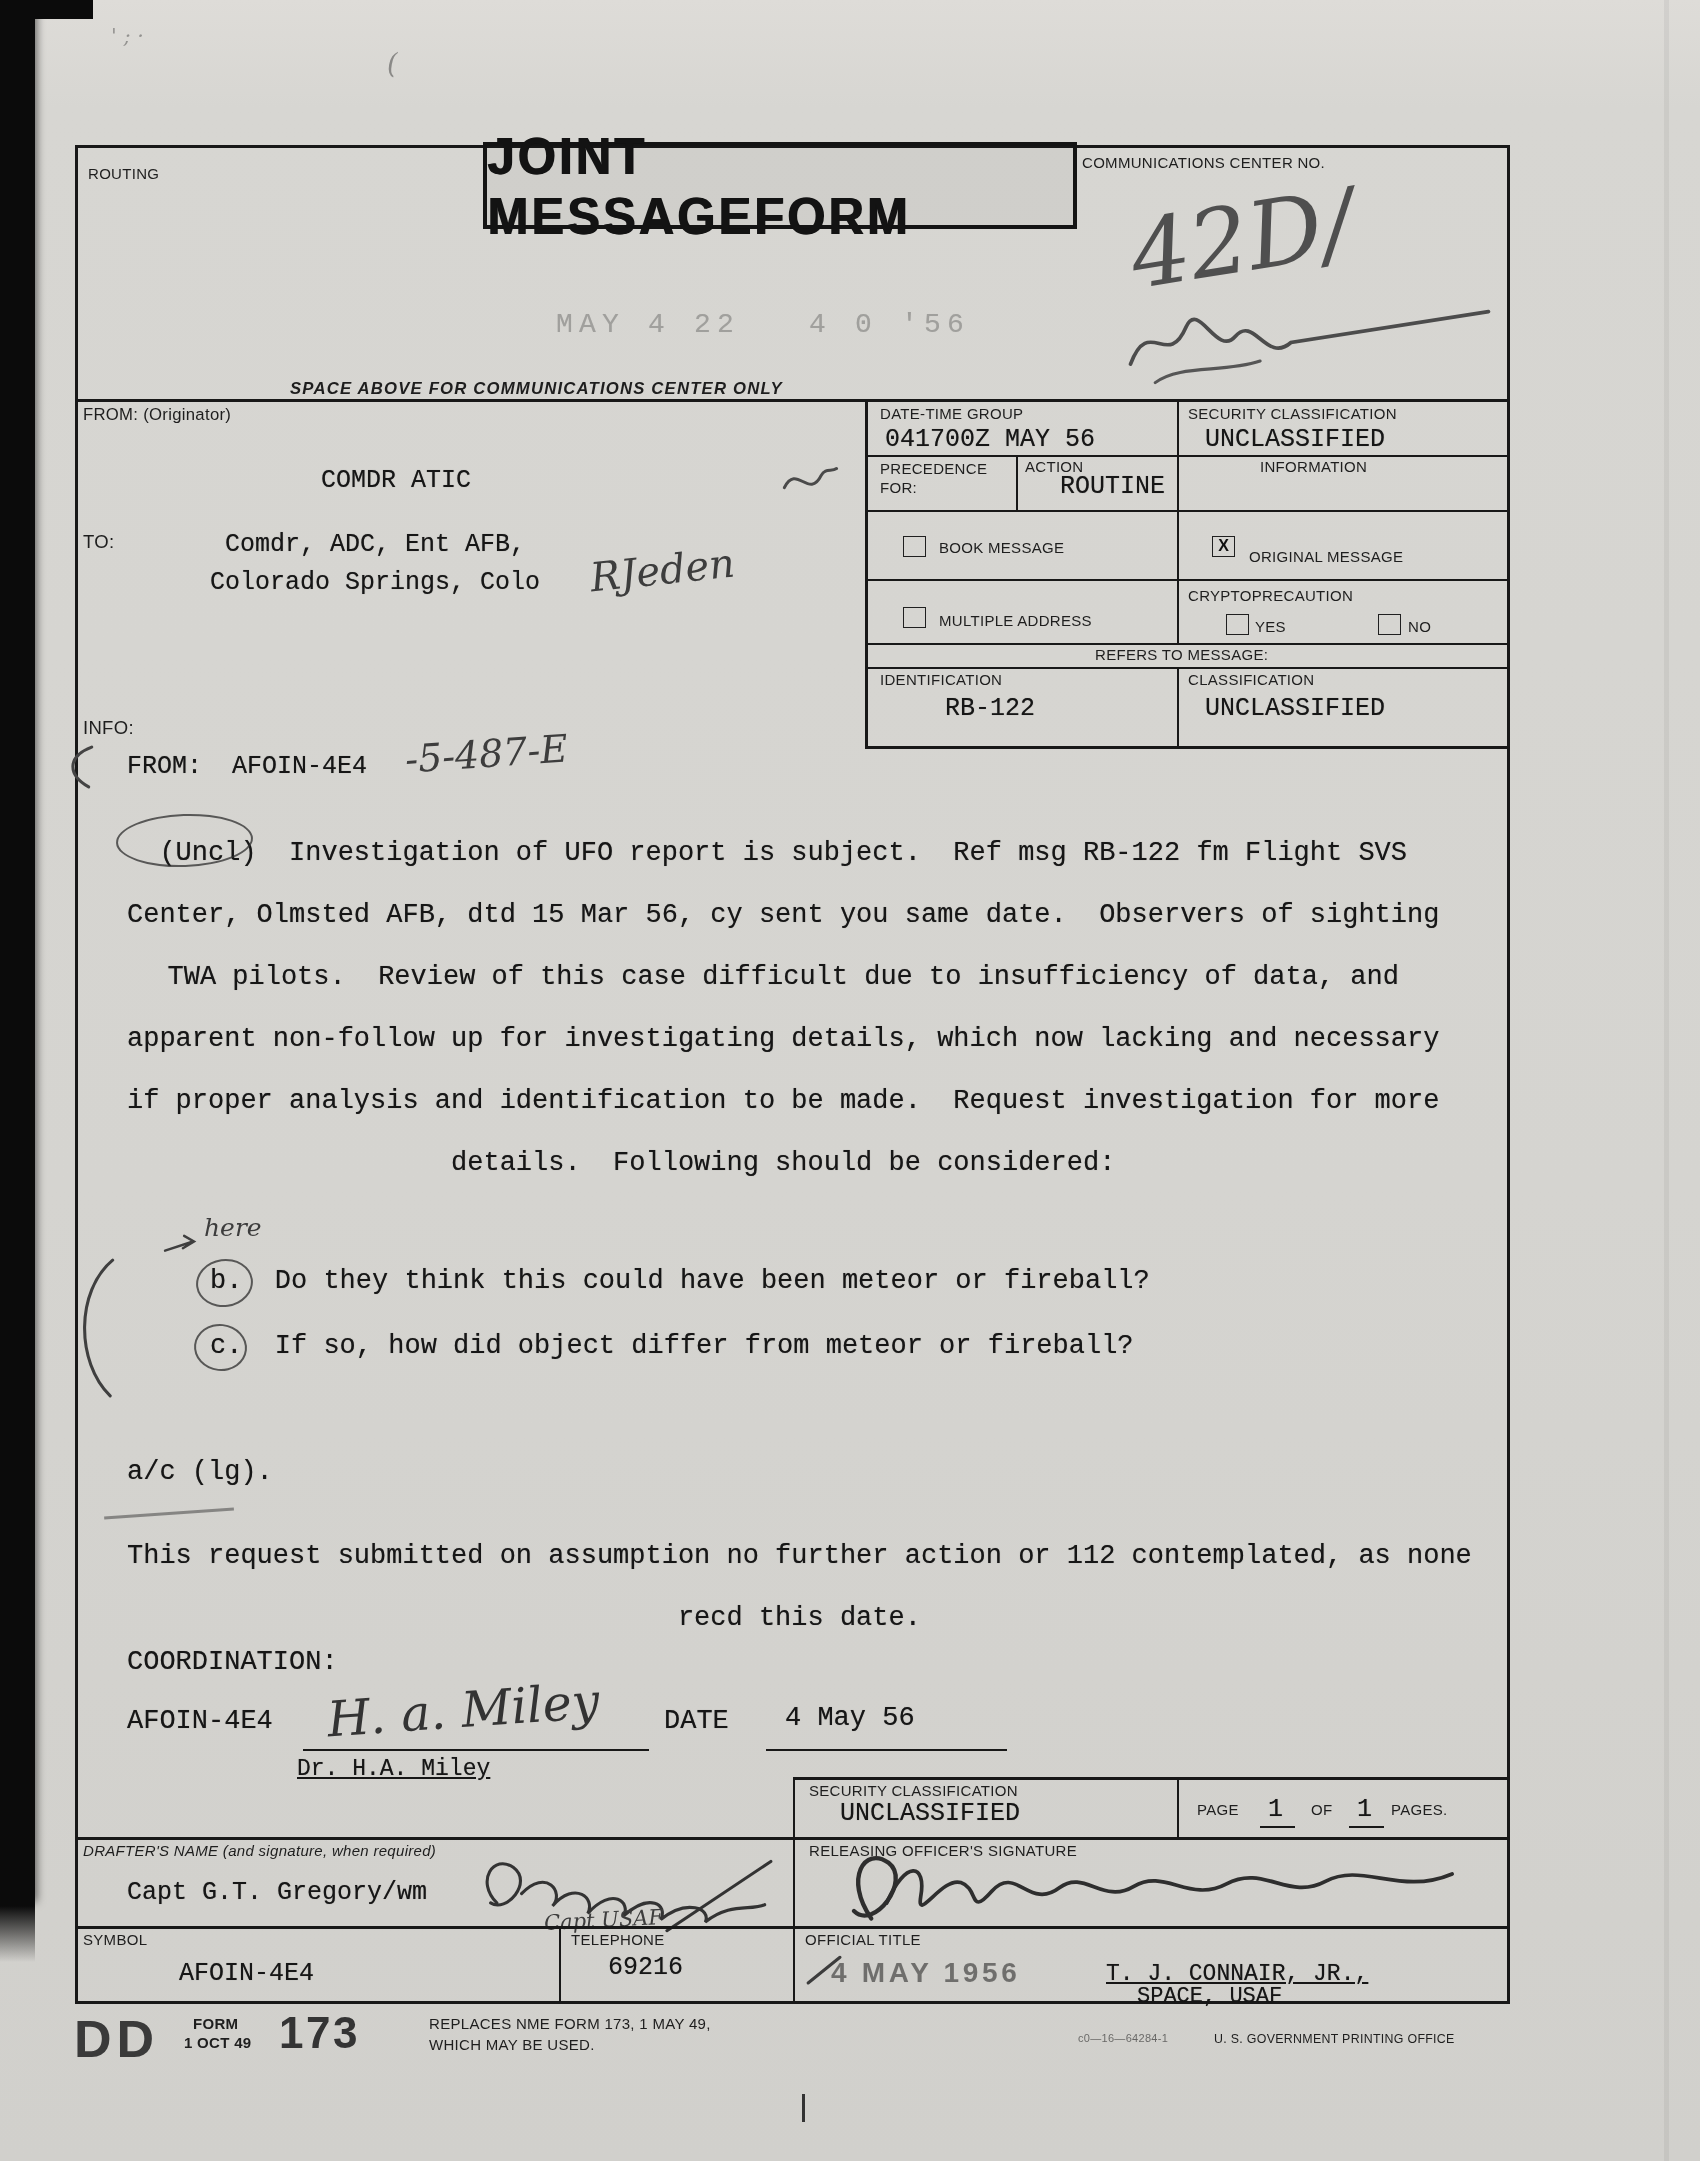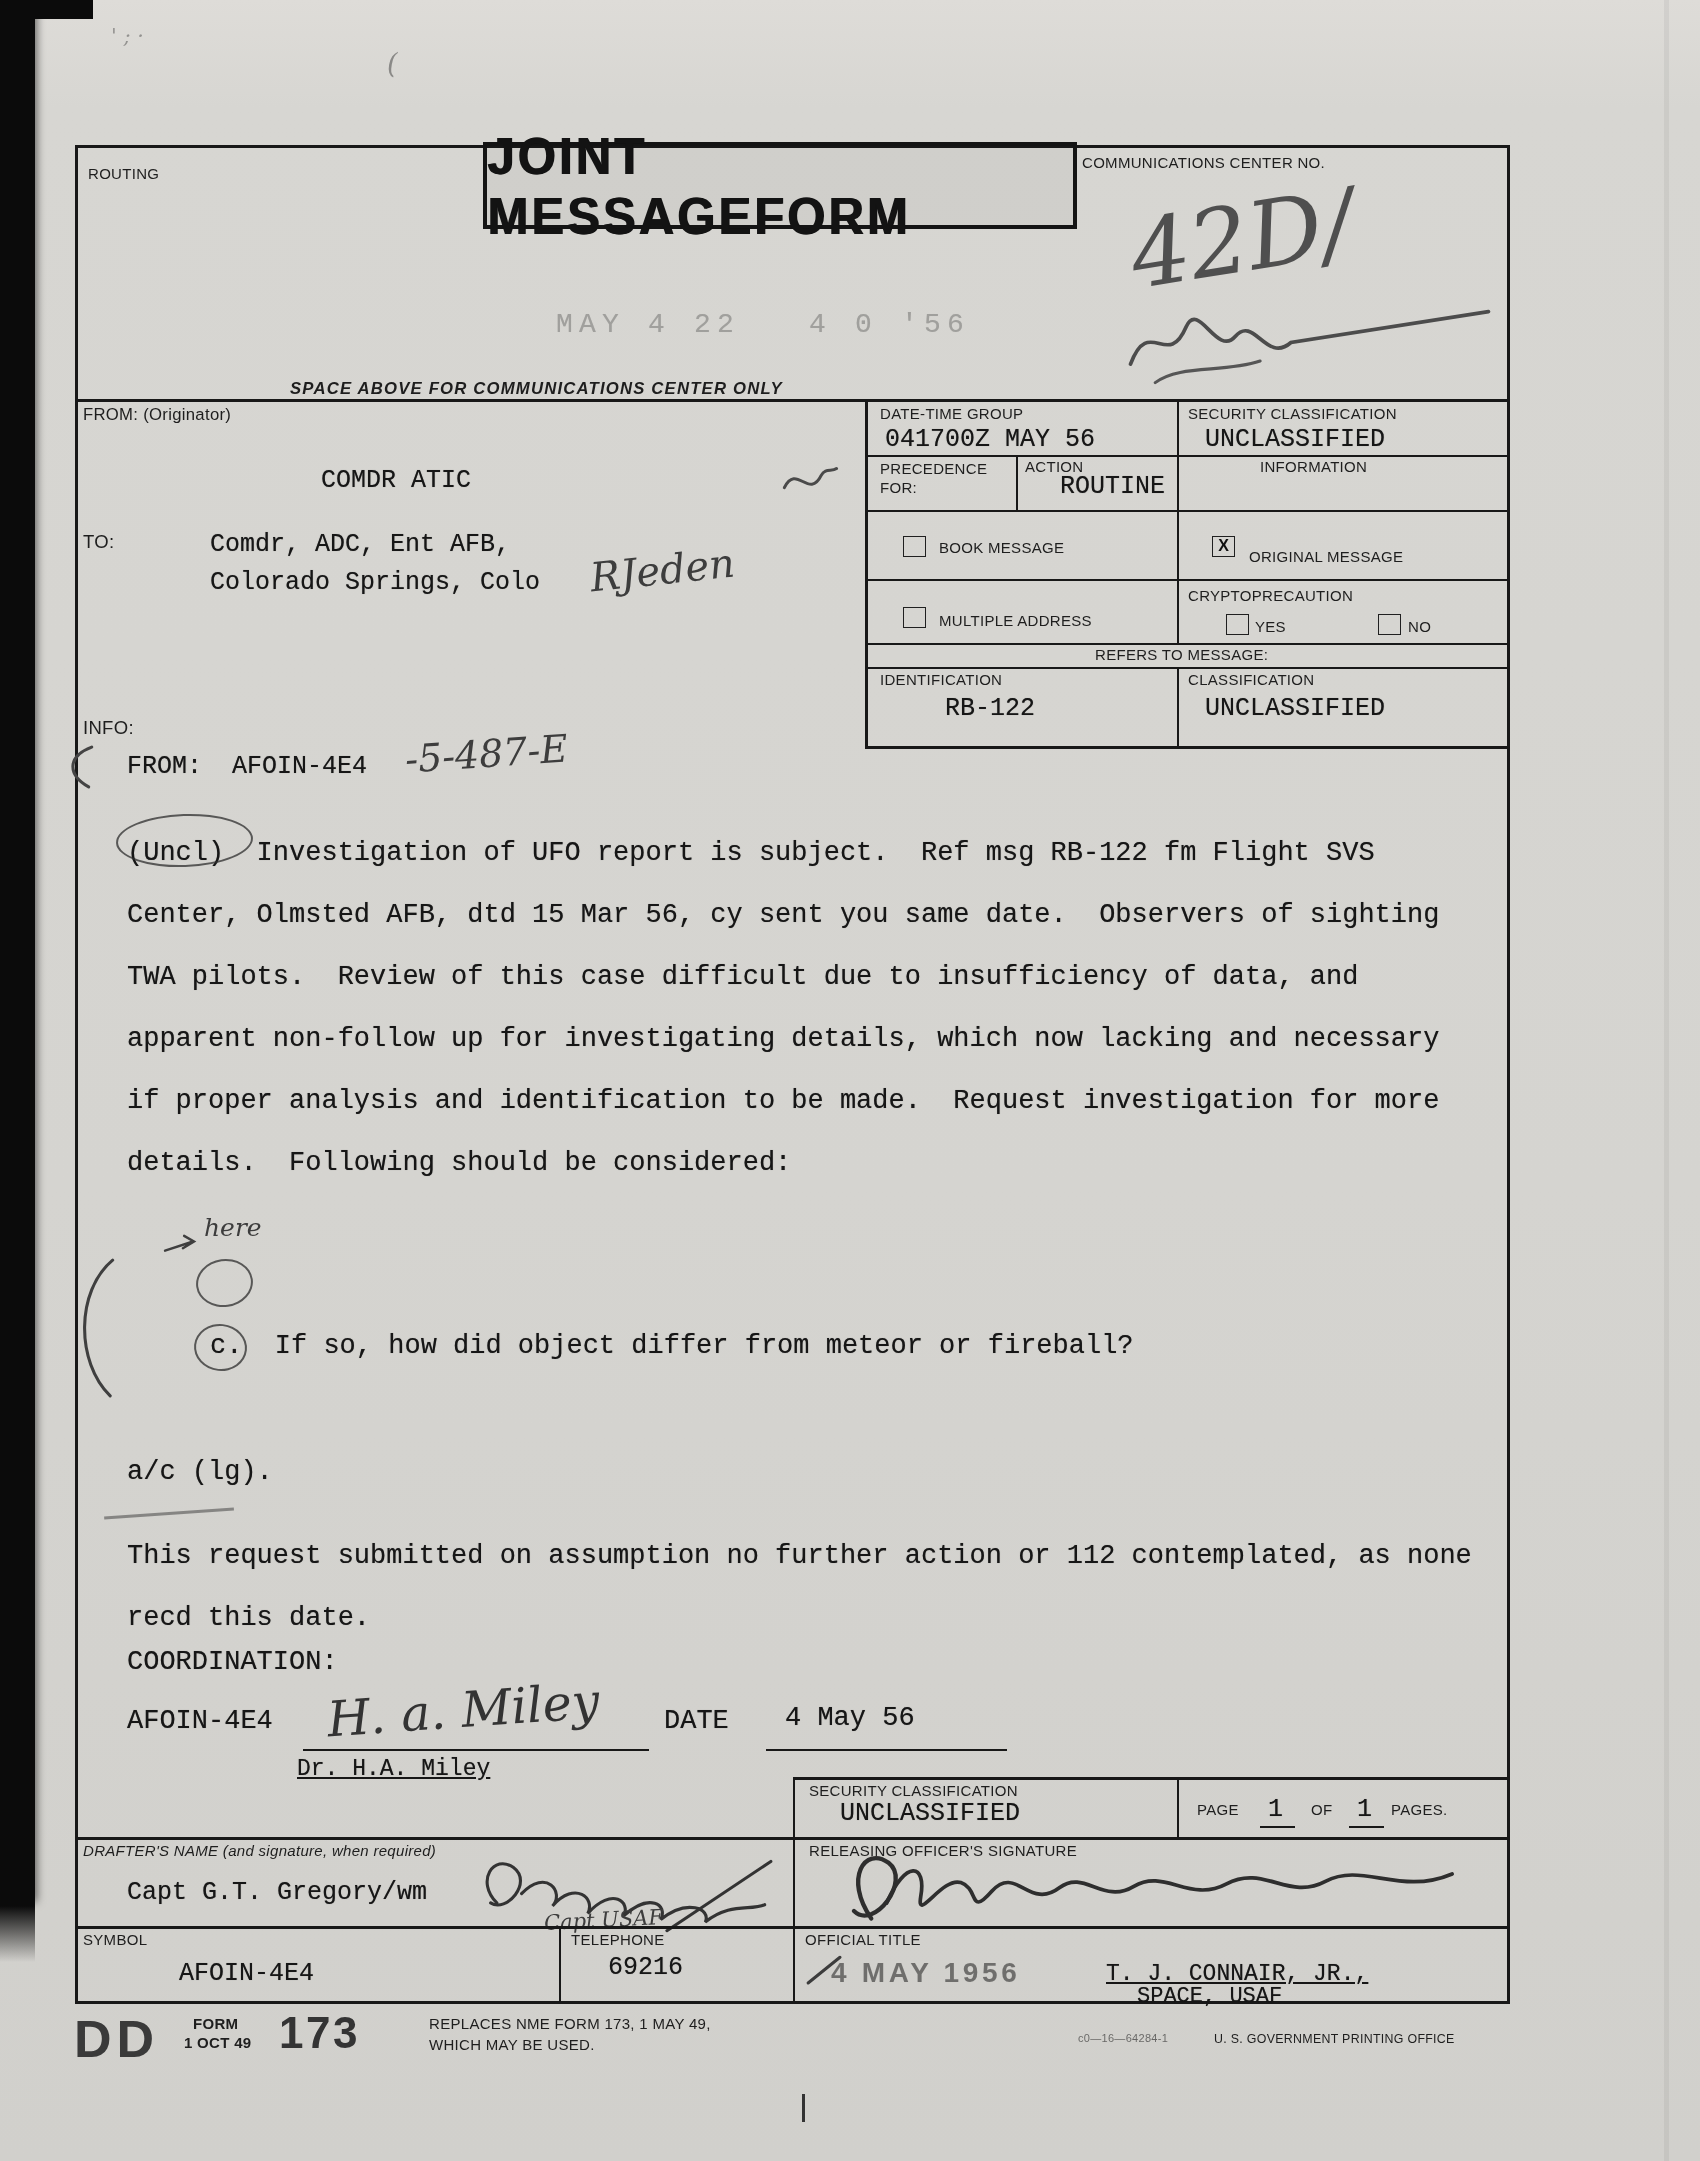--- a/index.html
+++ b/index.html
@@ -4,21 +4,21 @@
 <style>
   html,body{margin:0;padding:0;background:#96958f;}
   .page{position:relative;width:1700px;height:2161px;overflow:hidden;
         background:linear-gradient(180deg,#dedcd8 0%,#d7d6d2 5%,#d5d4d0 55%,#d1d0cc 100%);
         font-family:"Liberation Sans",sans-serif;}
   .lab{position:absolute;font-family:"Liberation Sans",sans-serif;font-size:16.7px;color:#1e1e1e;
        white-space:nowrap;letter-spacing:0.3px;}
   .sm{font-size:15px;}
   .it{font-style:italic;}
   .typed{position:absolute;font-family:"Liberation Mono","DejaVu Sans Mono",monospace;font-size:27px;
-         color:#161616;white-space:pre;text-shadow:0 0 0.7px rgba(10,10,10,.5);}
+         color:#161616;white-space:pre;text-shadow:0 0 0.7px rgba(10,10,10,.5);text-align:center;}
   .t40{font-size:25px;}
   .t38{font-size:23px;text-decoration:underline;}
   .t36{font-size:22px;}
   .block{white-space:pre;line-height:62px;}
   .hand{position:absolute;font-family:"DejaVu Serif",serif;font-style:italic;color:#3d3d3d;white-space:nowrap;}
   .hl,.vl{position:absolute;background:#181818;}
   .cb{position:absolute;width:21px;height:18.5px;border:1.9px solid #202020;text-align:center;
       font:700 16px/18.5px "Liberation Sans",sans-serif;color:#101010;}
   .circle{position:absolute;border:2.5px solid rgba(45,45,45,.75);border-radius:50%;background:transparent;}
   .faint{opacity:.28;}
@@ -133,20 +133,21 @@
 if proper analysis and identification to be made.  Request investigation for more
 details.  Following should be considered:</div>
   <div class="circle" style="left:116px;top:814px;width:133px;height:49px;transform:rotate(-2deg);"></div>
 
 
   <svg class="sig" style="left:162px;top:1232px;" width="43" height="25" viewBox="0 0 70 40">
     <path d="M5 30 L48 16 M36 6 L52 15 L34 26" stroke="#3f3f3f" stroke-width="4" fill="none" stroke-linecap="round"></path>
   </svg>
   <div class="hand" style="left:204px;top:1213px;font-size:25px;">here</div>
 
+  <div class="typed" style="left:210px;top:1266px;">b.  Do they think this could have been meteor or fireball?</div>
   <div class="circle" style="left:196px;top:1259px;width:53px;height:44px;transform:rotate(-8deg);"></div>
 
   <div class="typed" style="left:210px;top:1331px;">c.  If so, how did object differ from meteor or fireball?</div>
   <div class="circle" style="left:194px;top:1324px;width:49px;height:43px;transform:rotate(6deg);"></div>
 
   <svg class="sig" style="left:68px;top:1254px;" width="56" height="148" viewBox="0 0 90 240">
     <path d="M72 10 C12 60, 12 175, 68 230" stroke="#3f3f3f" stroke-width="5" fill="none" stroke-linecap="round"></path>
   </svg>
 
   <div class="typed" style="left:127px;top:1457px;">a/c (lg).</div>

